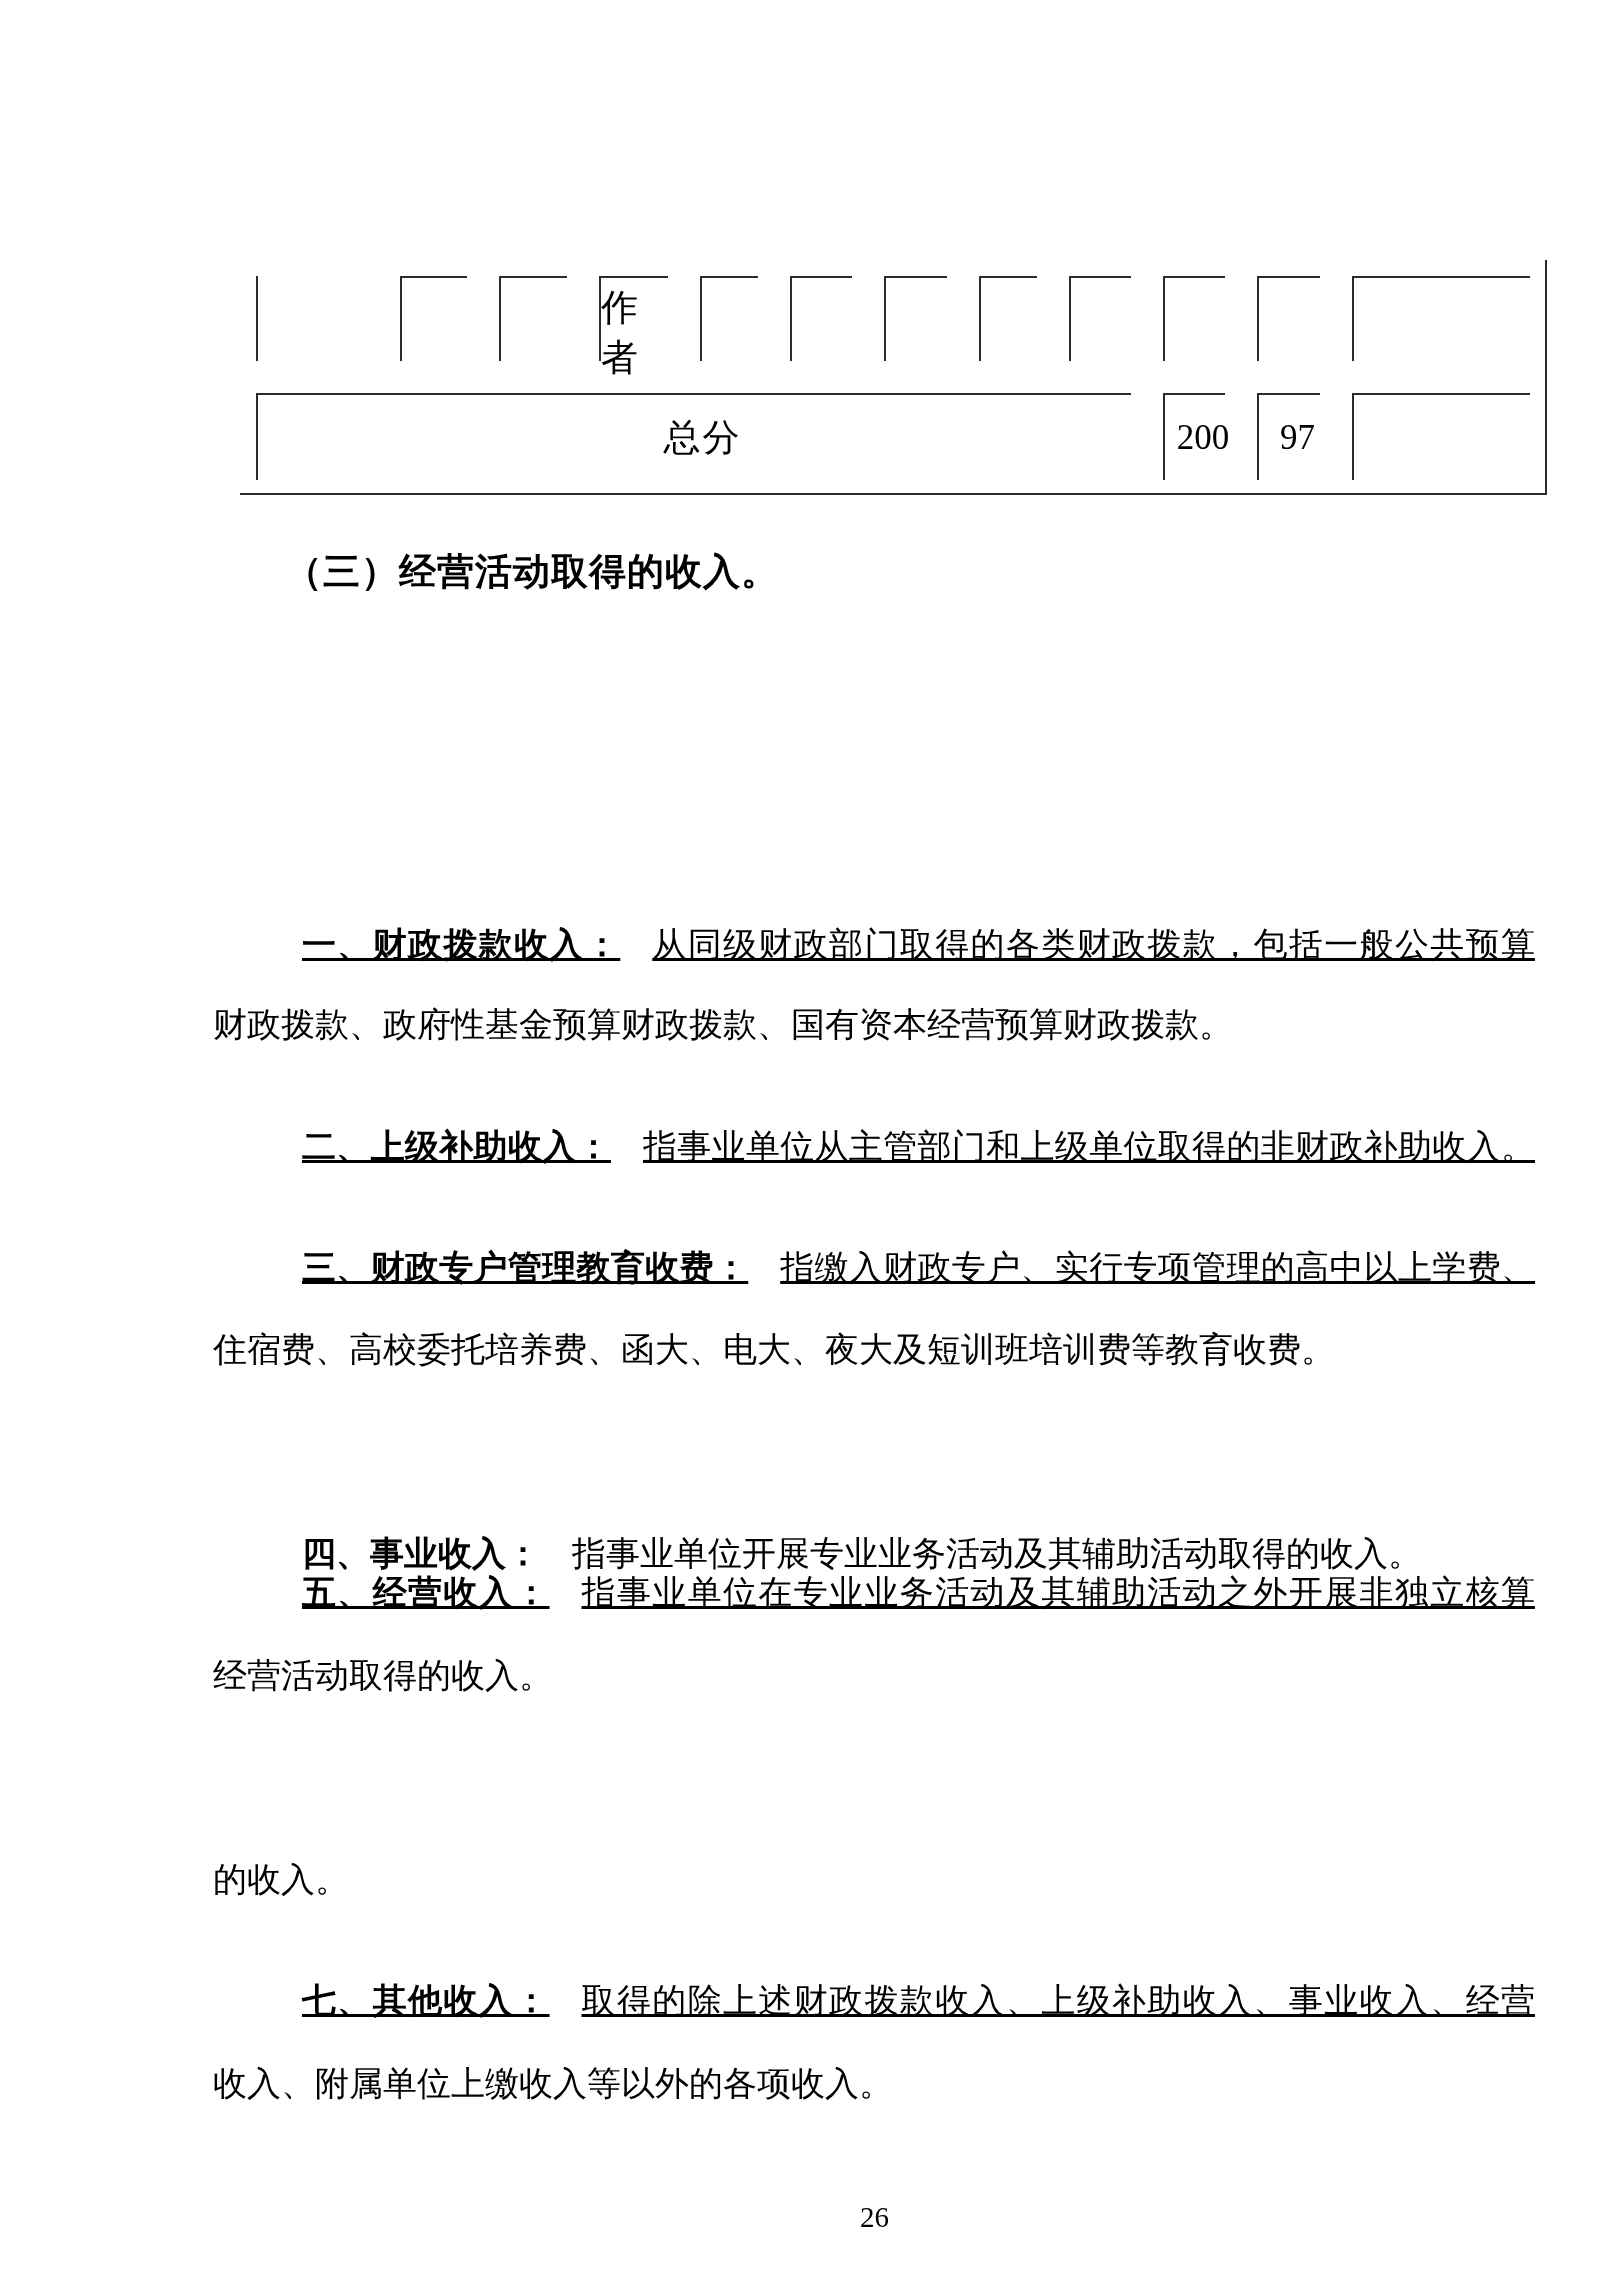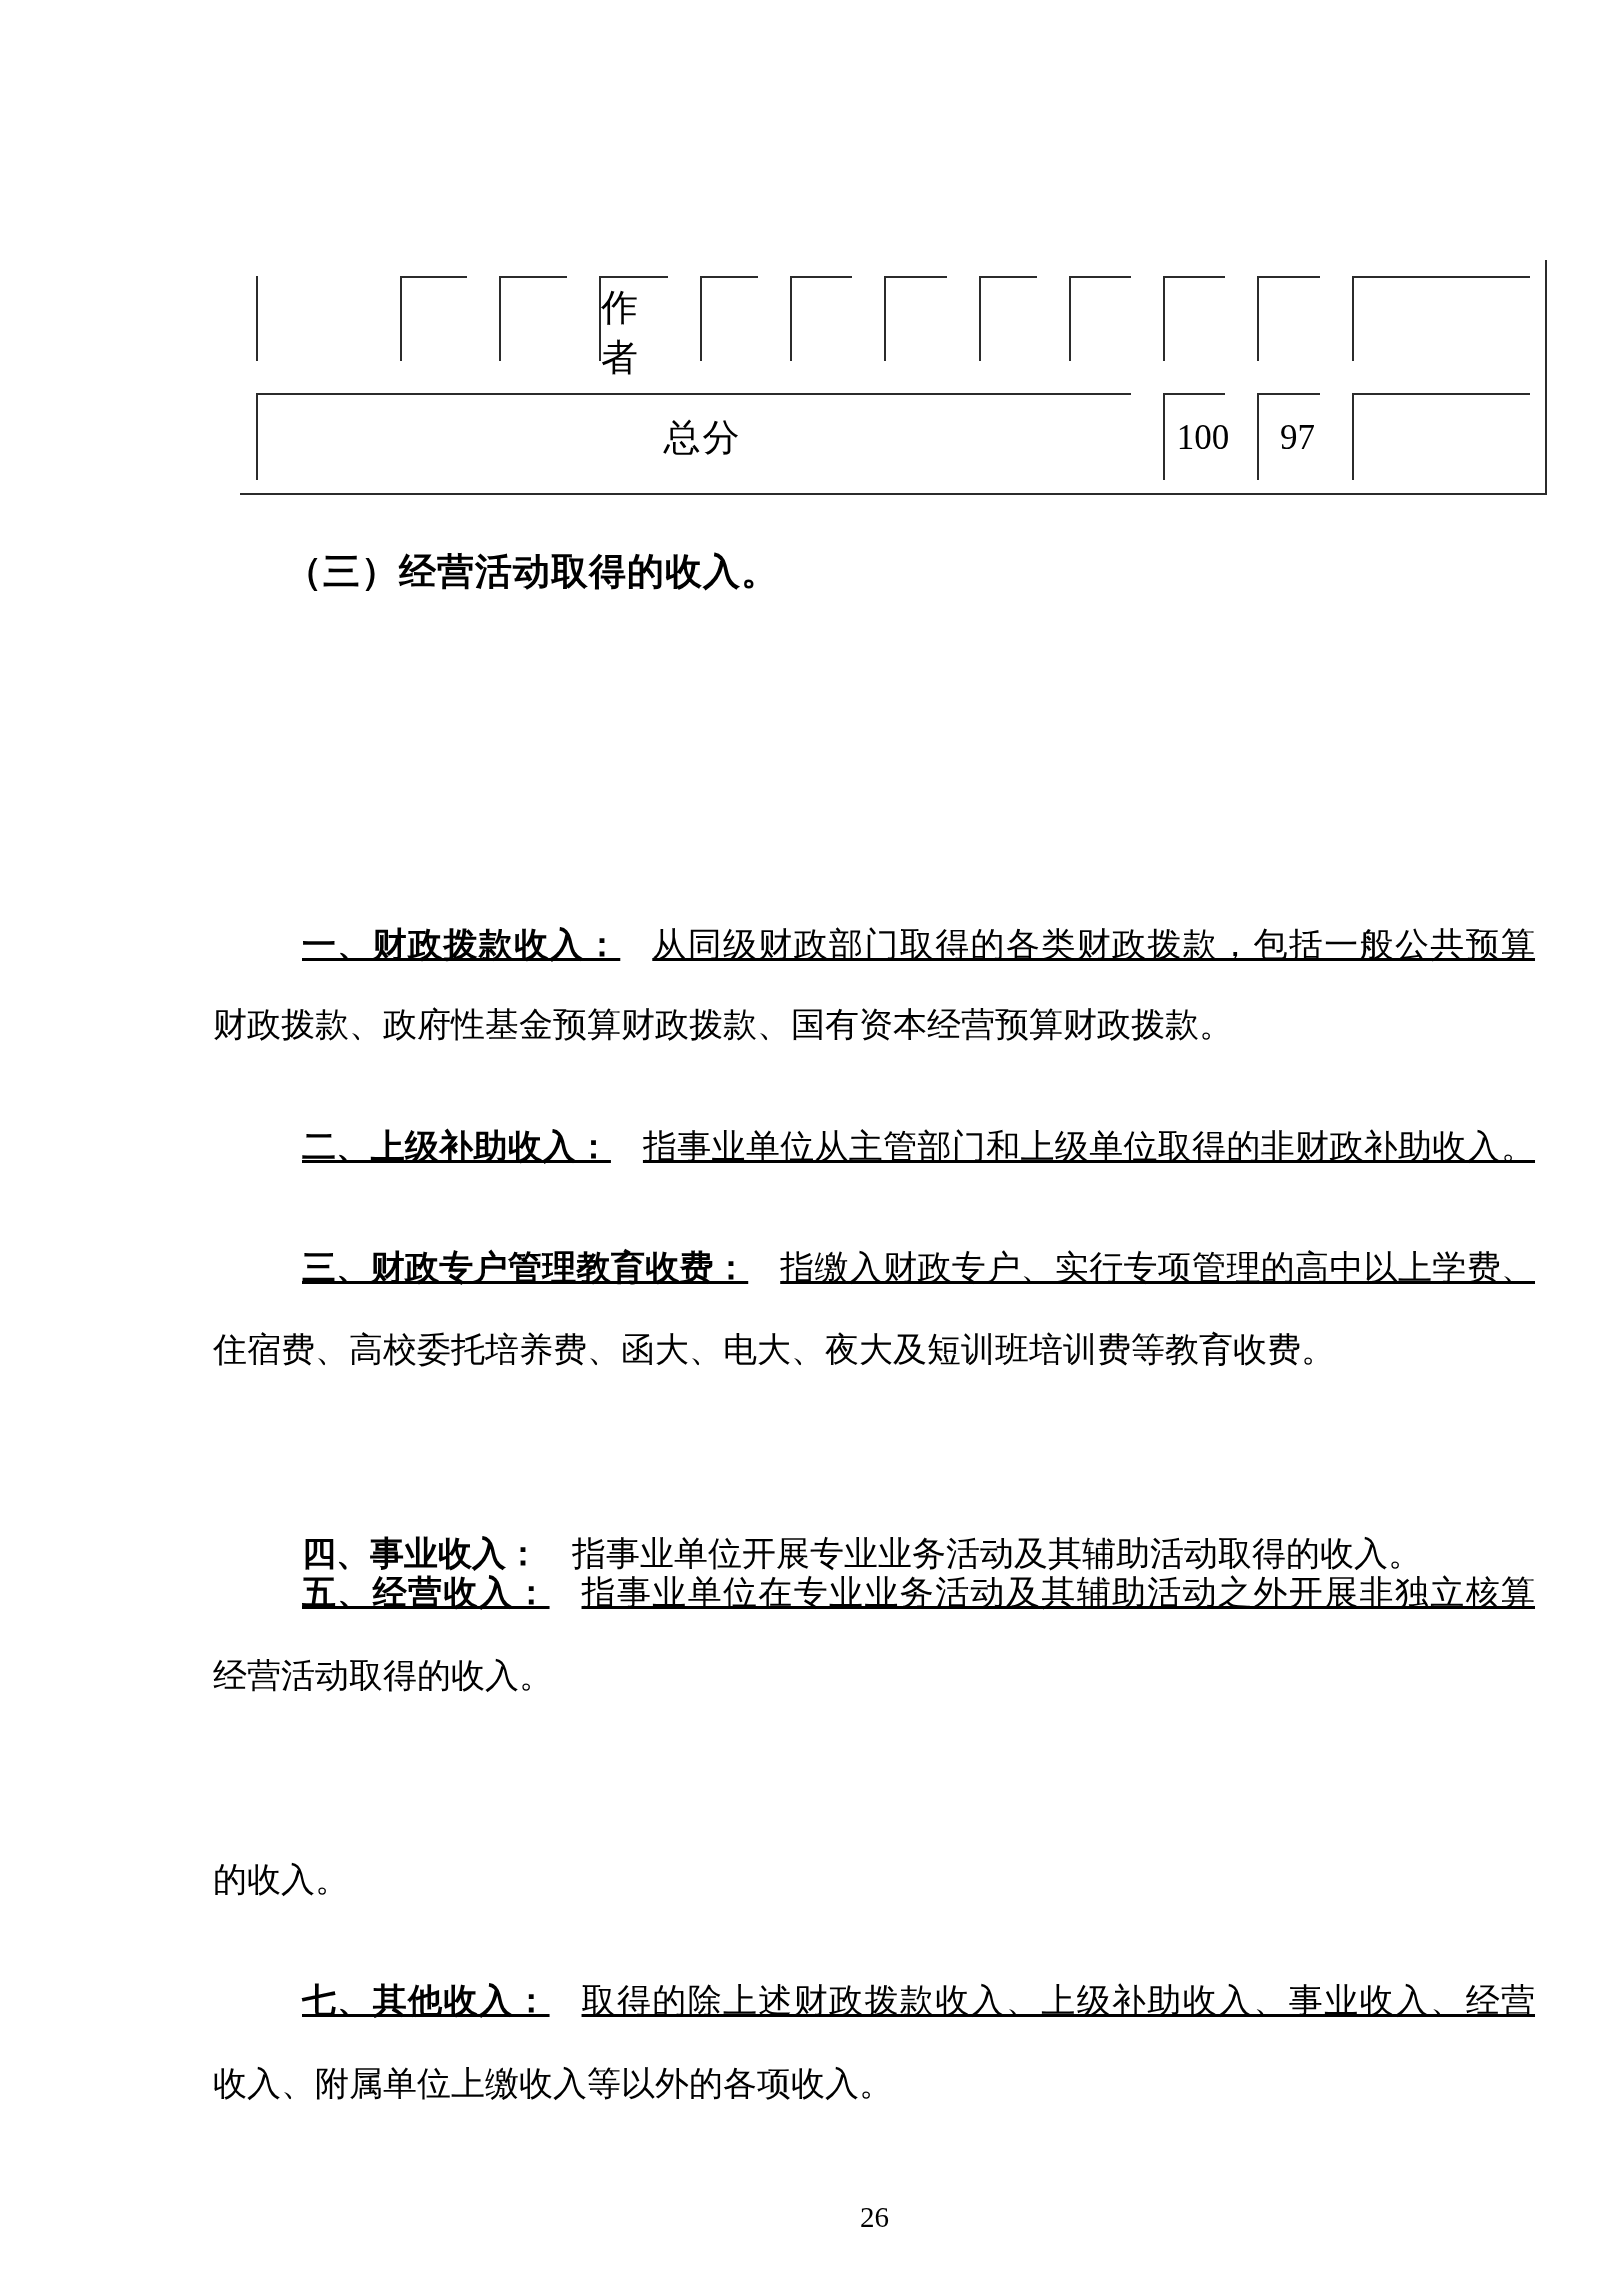--- a/index.html
+++ b/index.html
@@ -83,21 +83,21 @@
     <div class="cell"></div>
     <div class="cell"></div>
     <div class="cell"></div>
     <div class="cell"></div>
     <div class="cell"></div>
     <div class="cell"></div>
     <div class="cell"></div>
     <div class="cell"></div>
 
     <div class="cell r2 span9">总分</div>
-    <div class="cell r2 num">100</div>
+    <div class="cell r2 num">200</div>
     <div class="cell r2 num">97</div>
     <div class="cell r2"></div>
   </div>
 
   <div class="sec-heading">（三）经营活动取得的收入。</div>
 
 
   <div class="line indent l-just" style="top:859px">
     <span class="term">一、财政拨款收入：</span><span>从同级财政部门取得的各类财政拨款，包括一般公共预算</span>
   </div>

